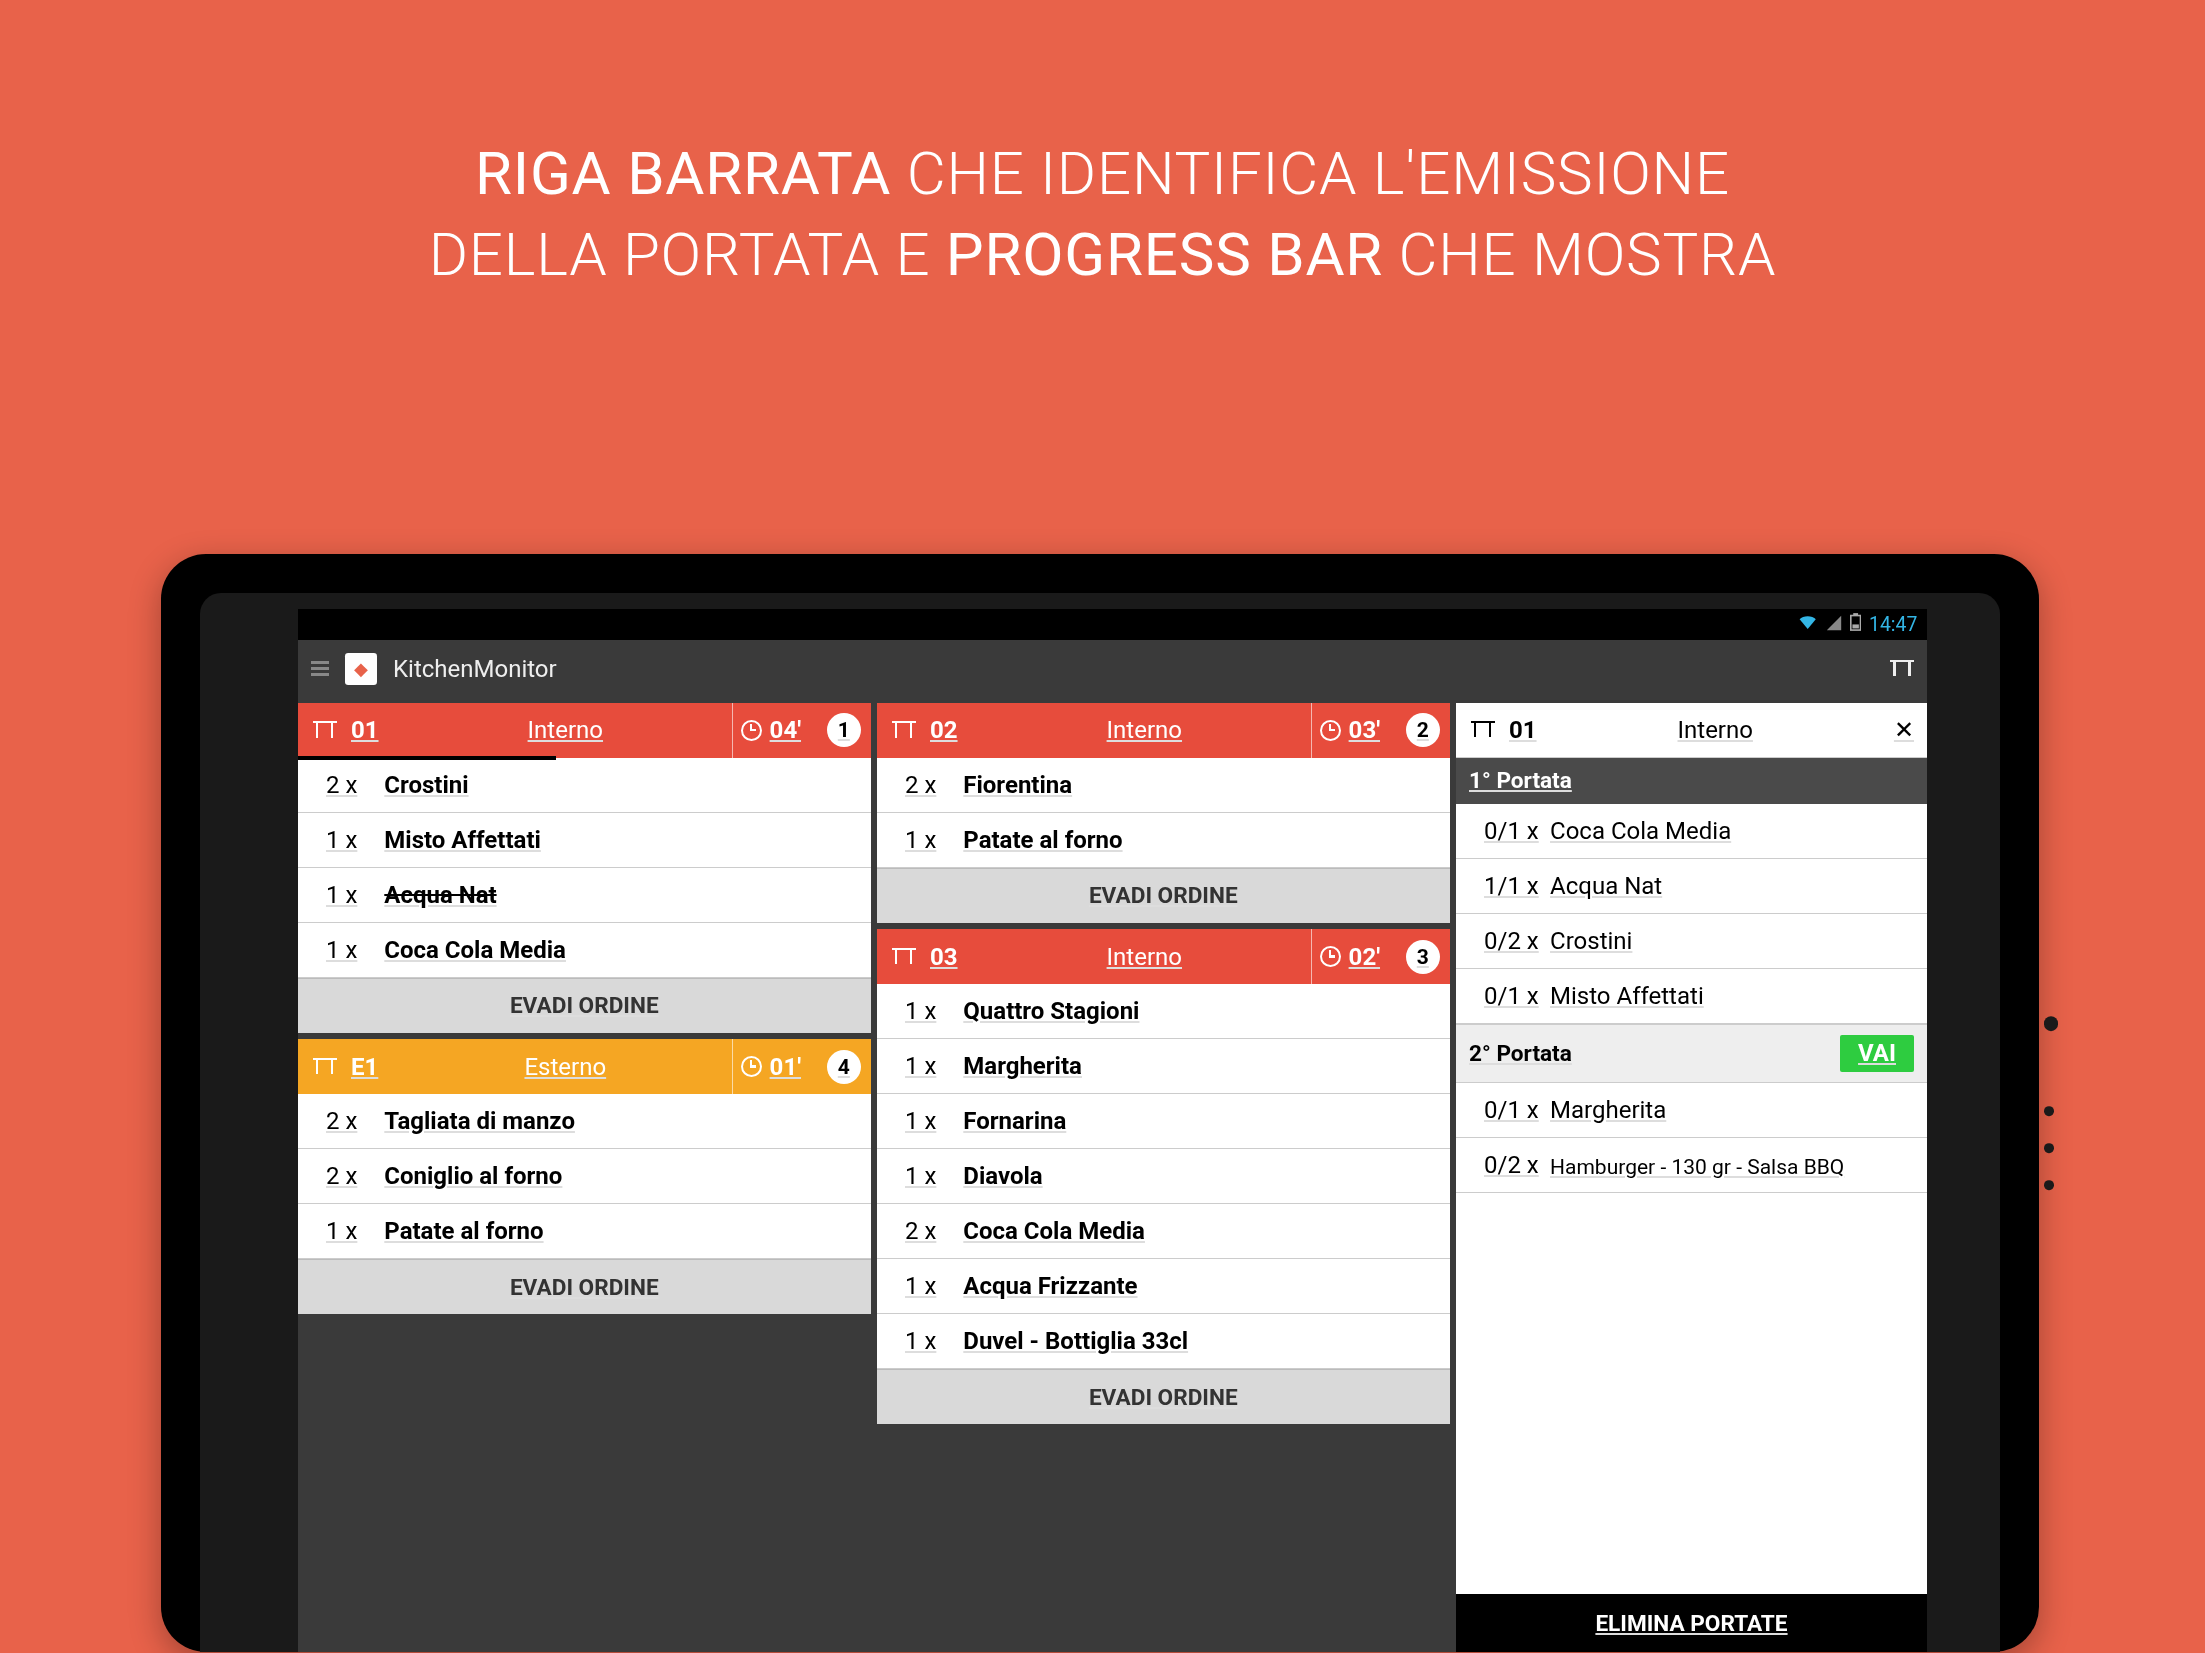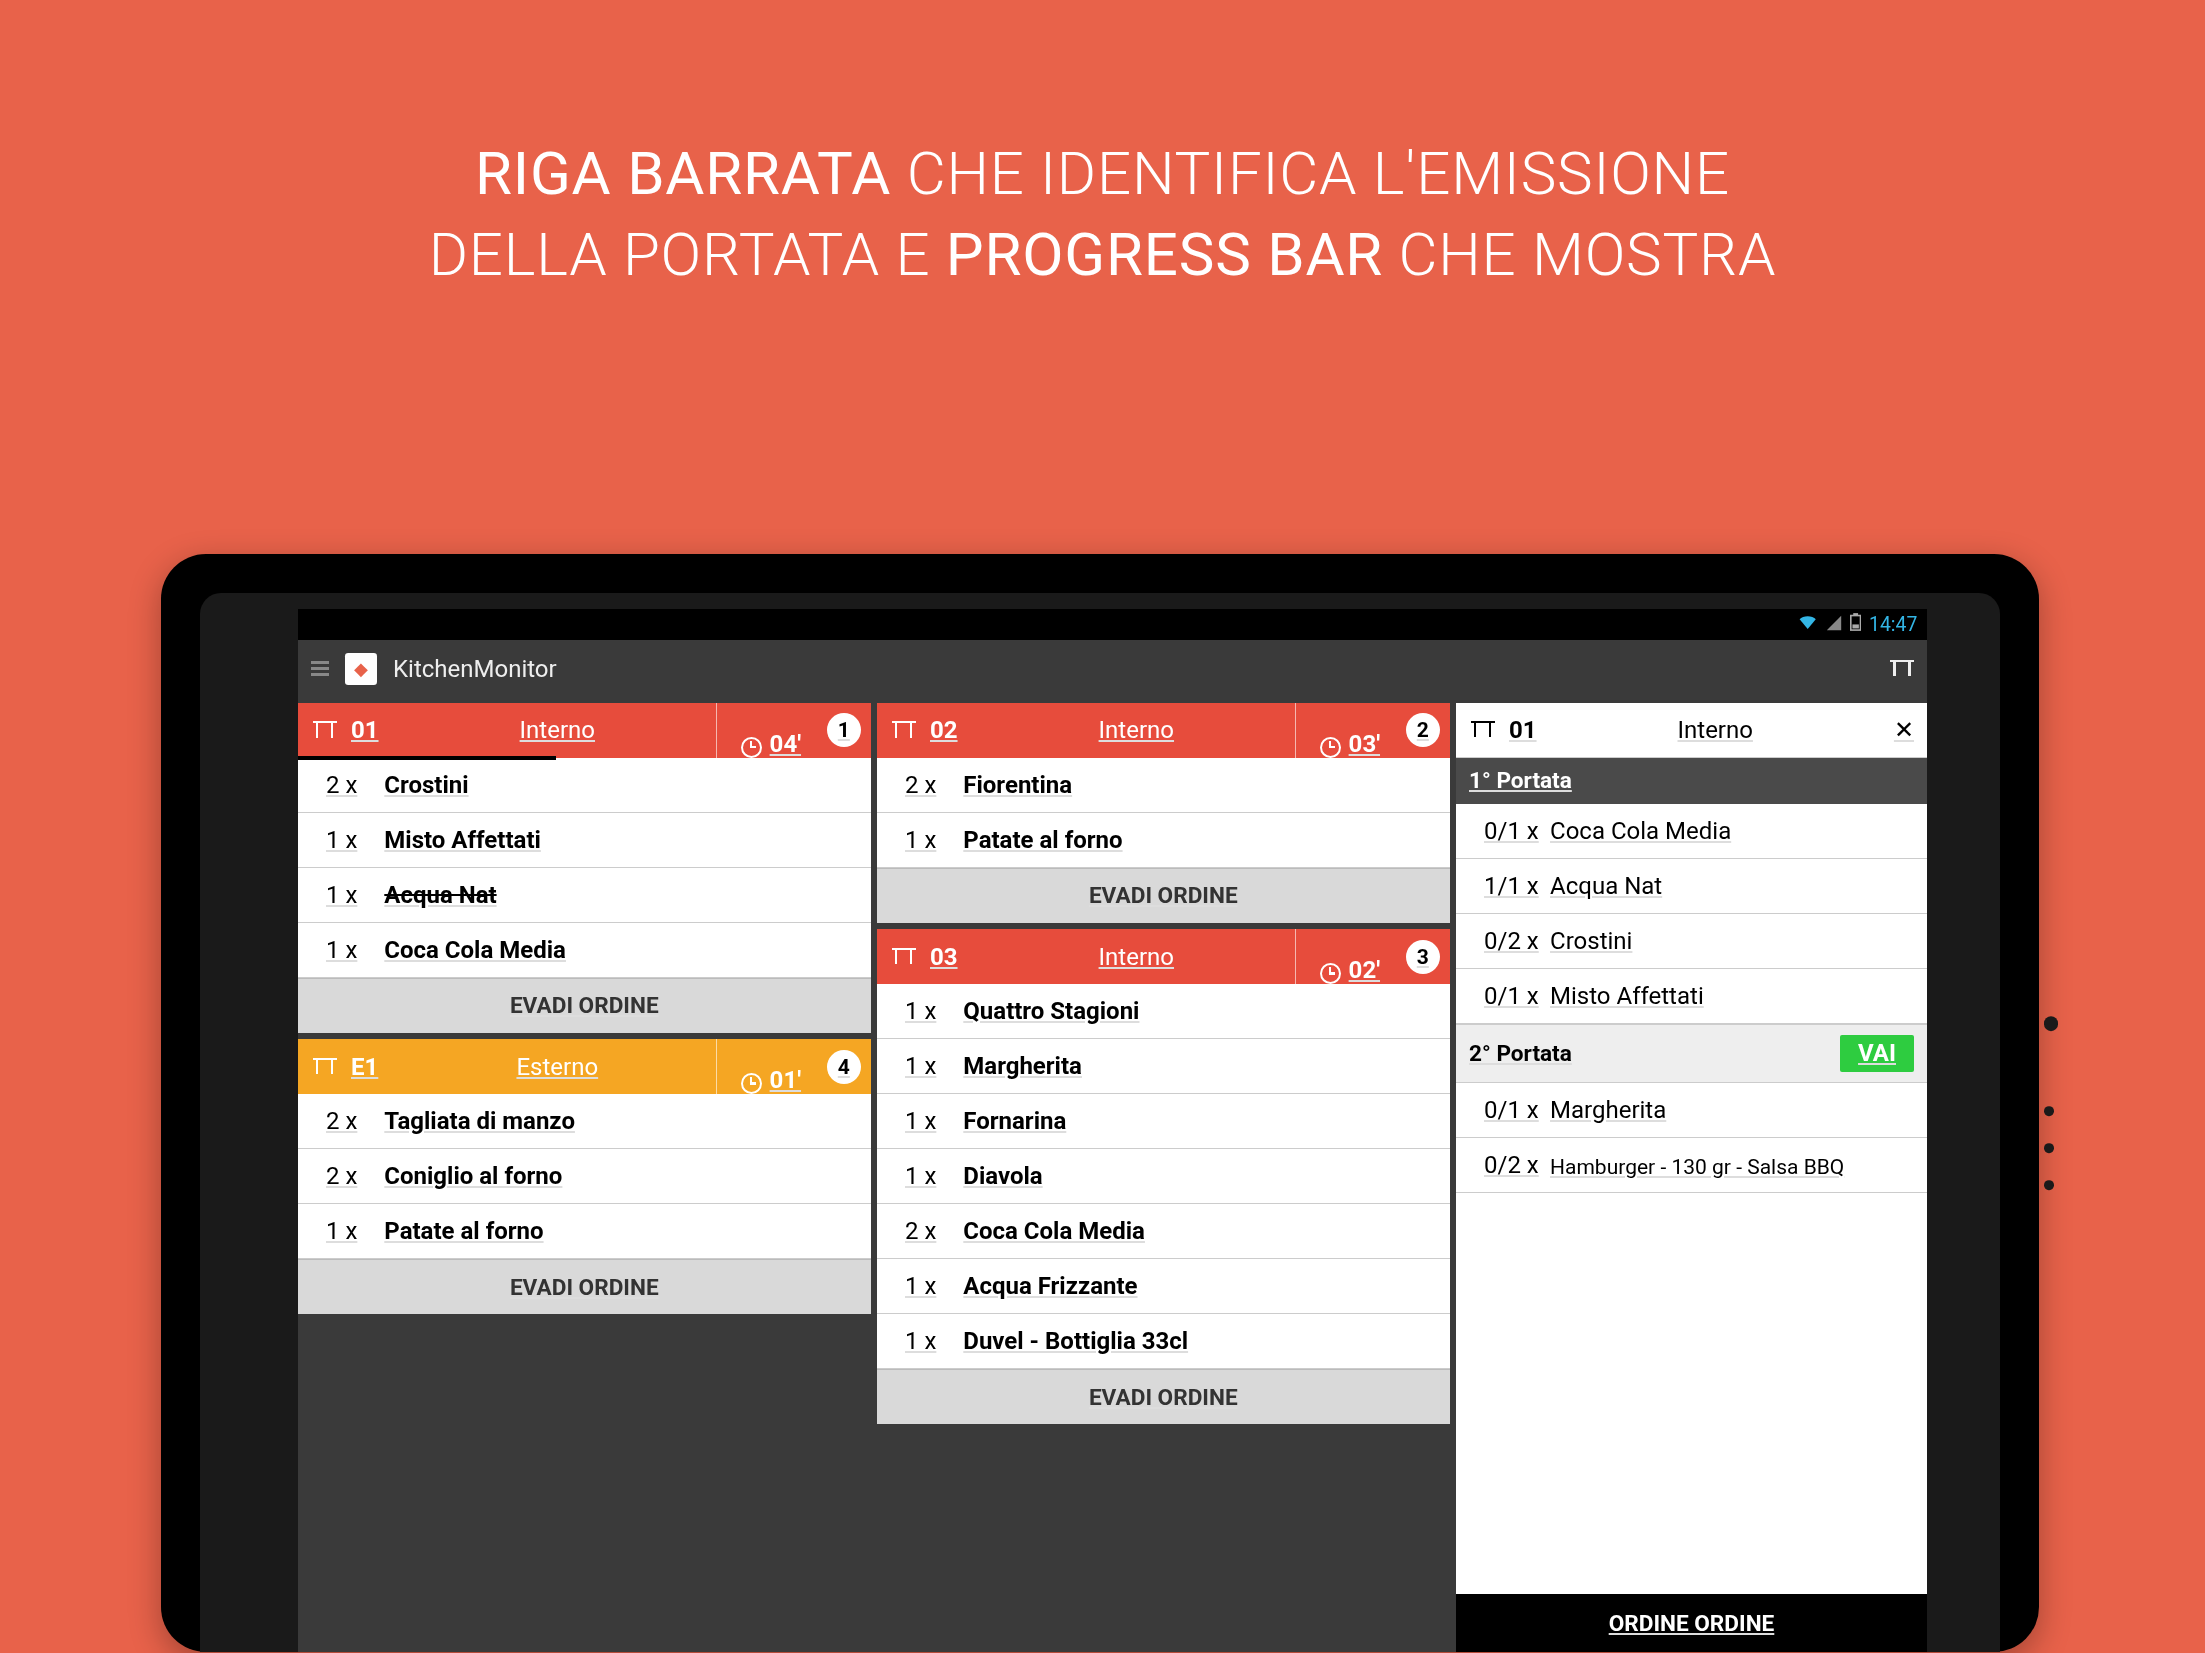--- a/index.html
+++ b/index.html
@@ -120,23 +120,23 @@
     font-size: 24px;
     font-weight: 700;
     position: relative;
   }
   .hdr-red { background: #e74c3c; }
   .hdr-yellow { background: #f5a623; }
   .card-header .tgl { color: #fff; }
   .card-header .tnum { min-width: 48px; }
   .card-header .loc { flex: 1; text-align: center; font-weight: 400; }
   .card-header .timegrp {
-    display: flex; align-items: flex-end; gap: 8px;
+    display: flex; align-items: center; gap: 8px;
     border-left: 0.8px solid rgba(255,255,255,.6);
-    padding-left: 24px;
+    padding-left: 8px;
     height: 100%;
   }
   .clock {
     width: 21px; height: 21px; border: 2.4px solid #fff; border-radius: 50%;
     position: relative;
   }
   .clock::before { content:""; position:absolute; left: 7.3px; top:2.4px; width:2.4px; height:7.3px; background:#fff; }
   .clock::after { content:""; position:absolute; left: 7.3px; top:7.3px; width:6.5px; height:2.4px; background:#fff; }
   .badge {
     width: 34px; height: 34px; border-radius: 50%; background: #fff; color: #000;
@@ -398,21 +398,21 @@
               <span class="vai">VAI</span>
             </div>
             <div class="row">
                 <span class="qty">0/1 x</span>
                 <span class="name" style="font-weight:400">Margherita</span>
               </div>
             <div class="row">
                 <span class="qty">0/2 x</span>
                 <span class="name small">Hamburger - 130 gr - Salsa BBQ</span>
               </div>
-            <div class="elimina">ORDINE ORDINE</div>
+            <div class="elimina">ELIMINA PORTATE</div>
           </div>
 
         </div>
       </div>
     </div>
     <div class="home-dots">
         <span></span>
         <span></span>
         <span></span>
         <span></span>

